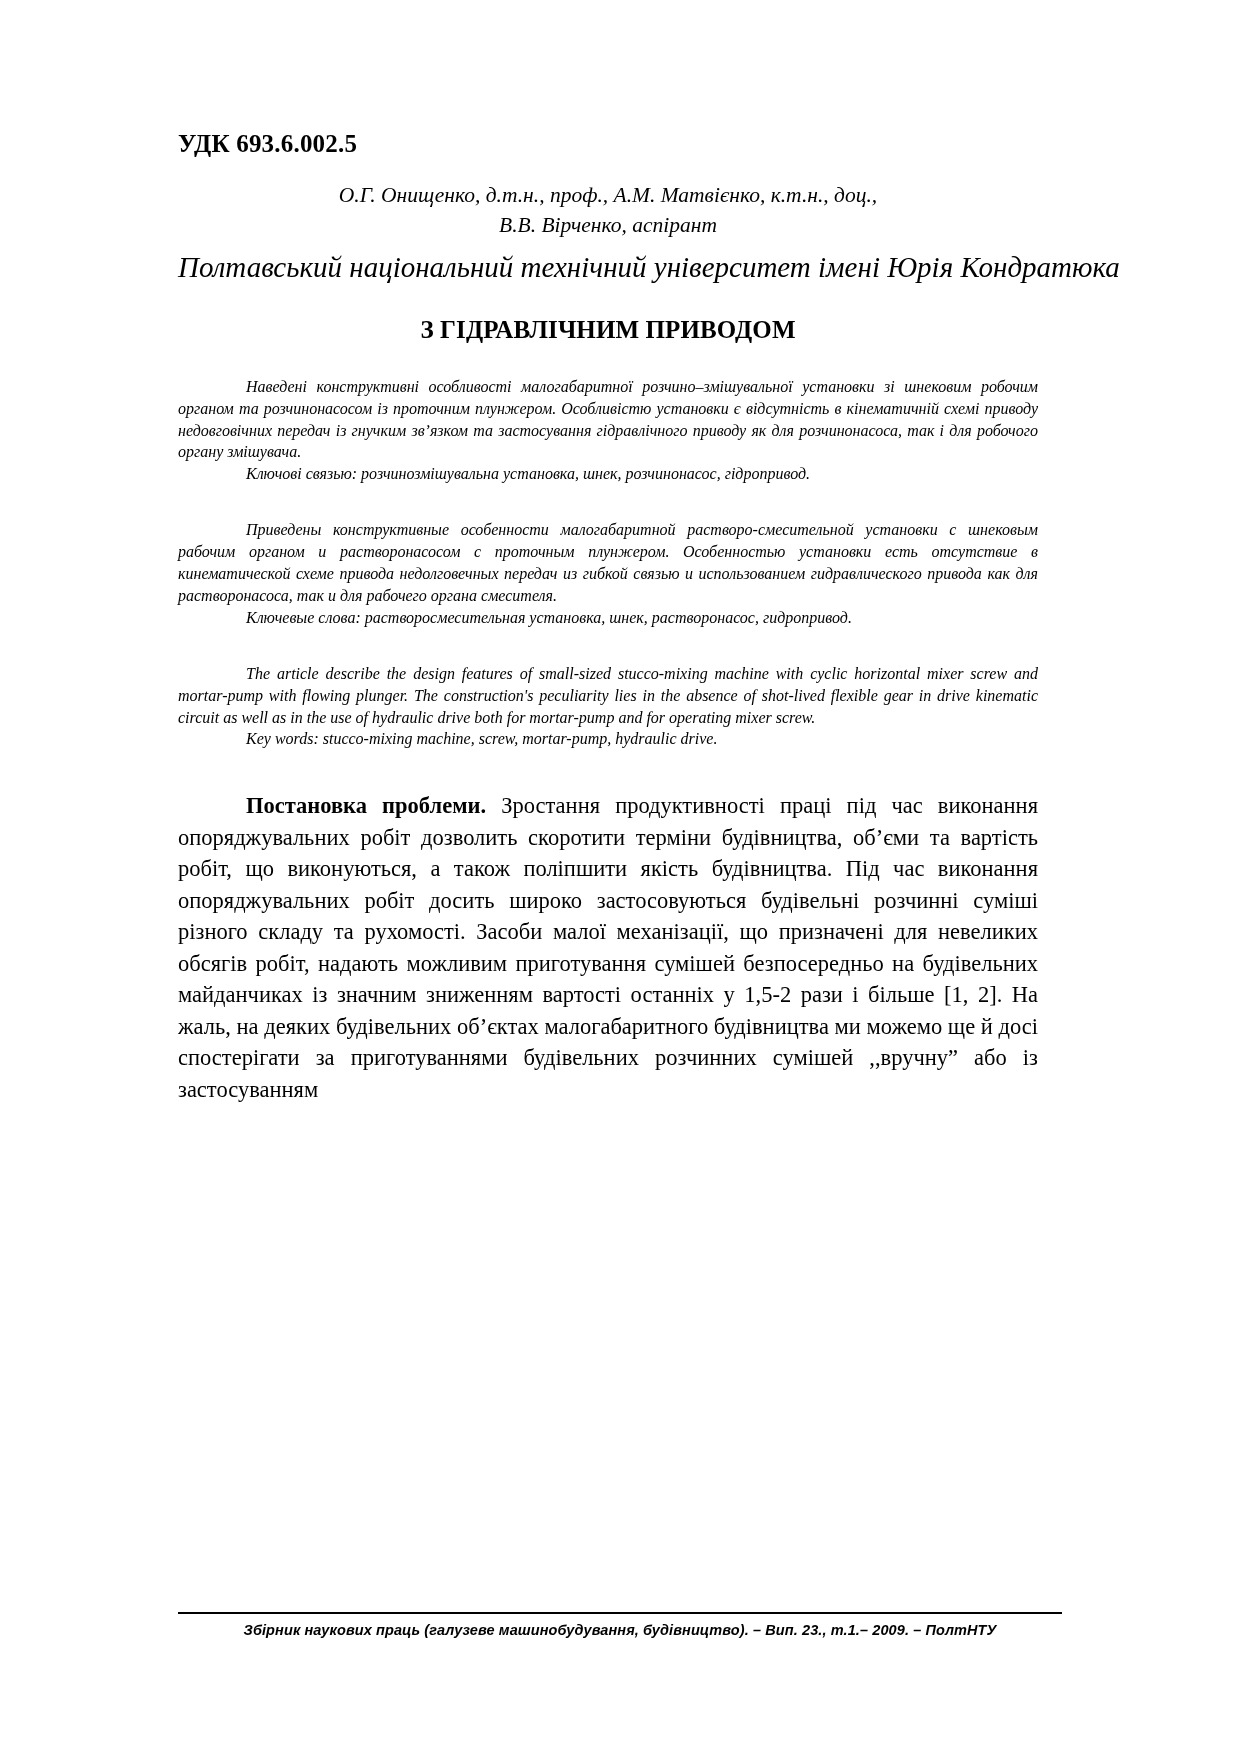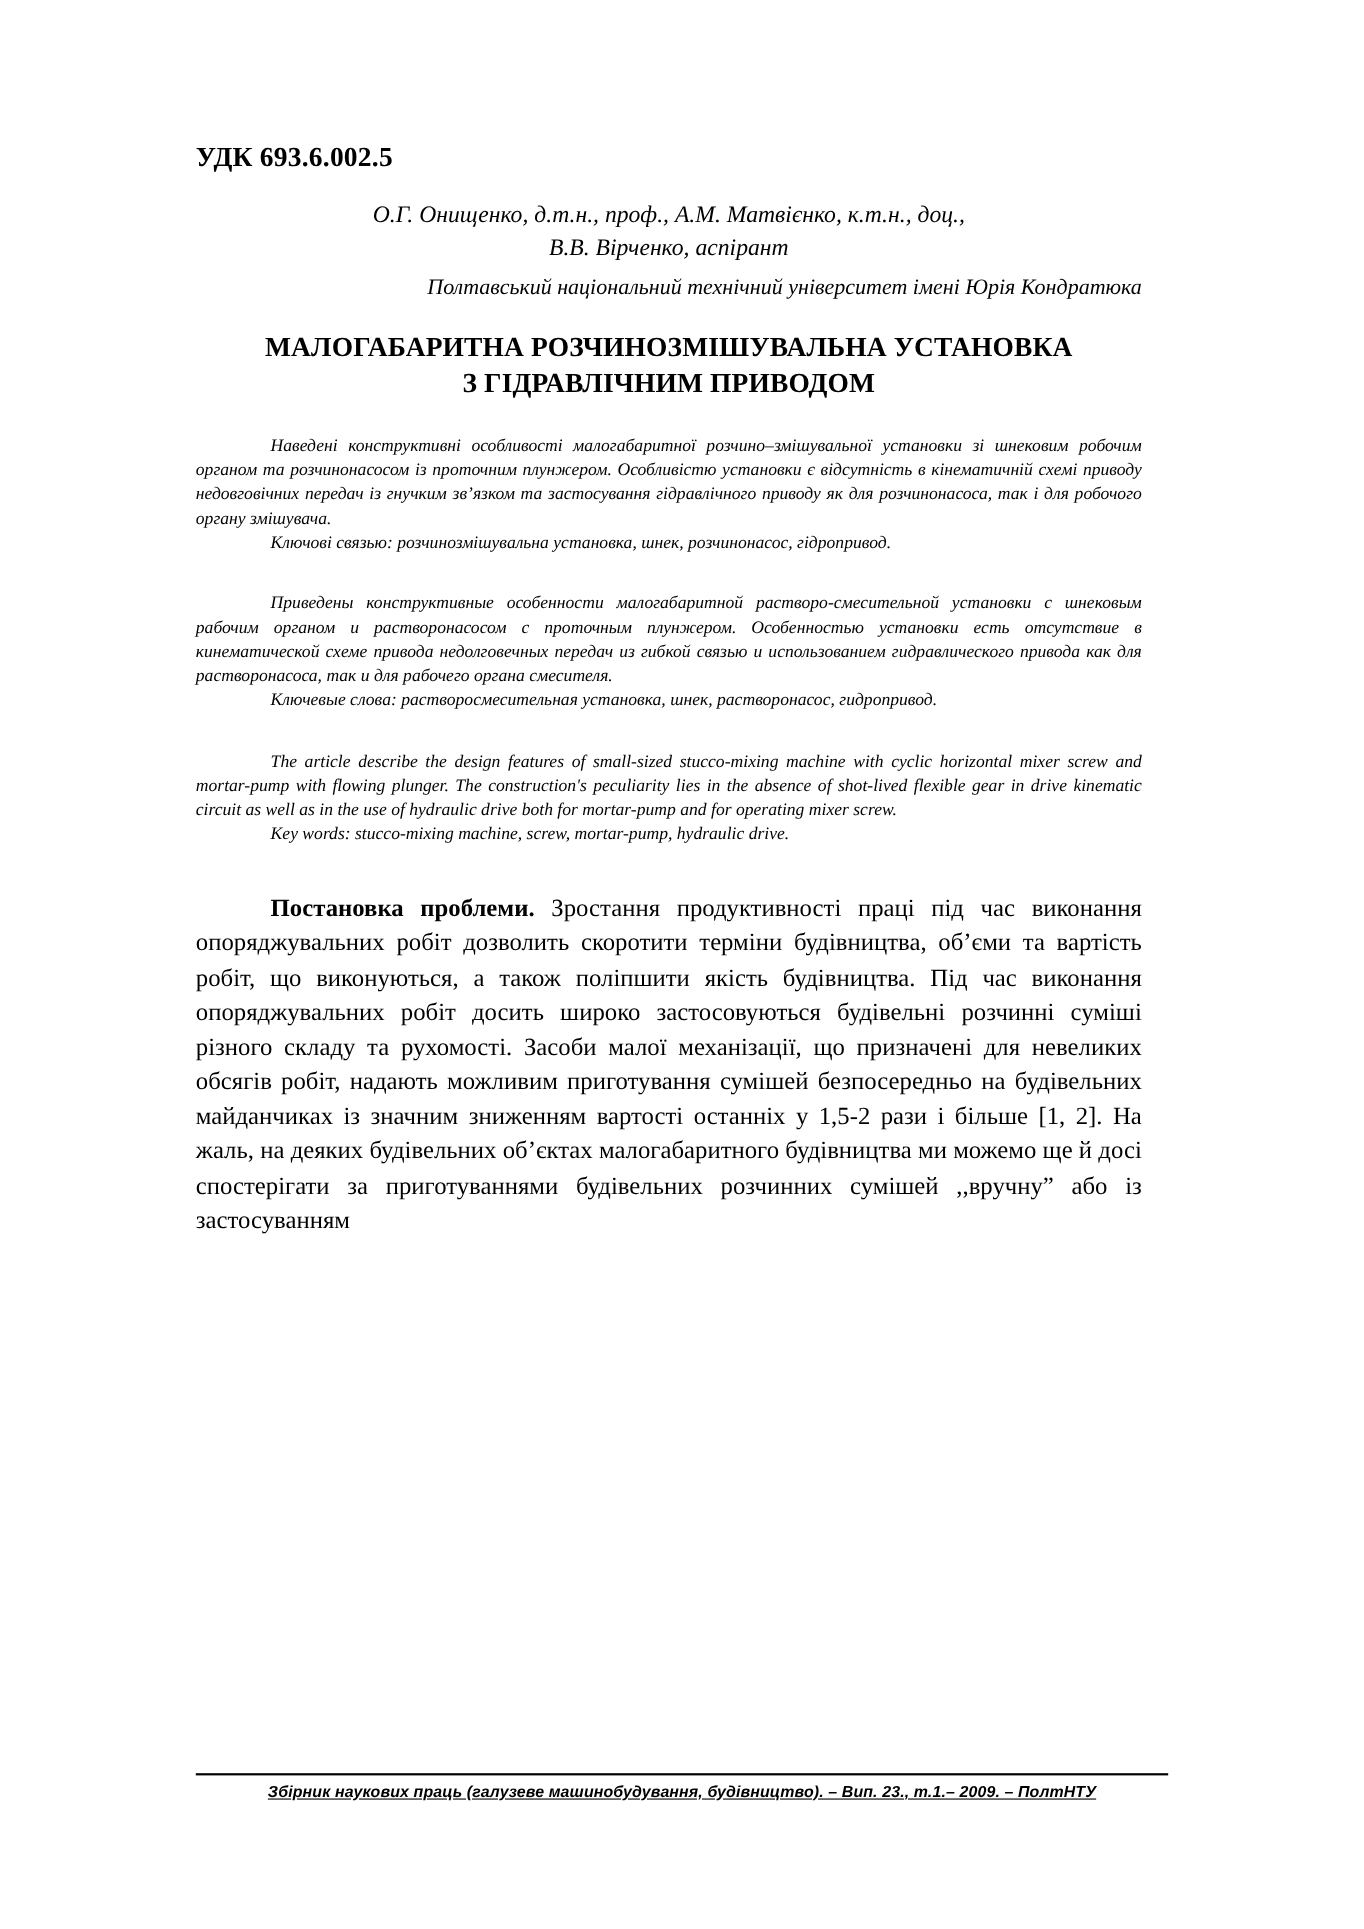--- a/index.html
+++ b/index.html
@@ -38,21 +38,21 @@
     text-align: right;
     font-style: italic;
     font-size: 21.5px;
     line-height: 1.42;
     margin: 0 0 6px 0;
   }
   .authors div { white-space: nowrap; text-align: center; }
   .affiliation {
     text-align: right;
     font-style: italic;
-    font-size: 20px;
+    font-size: 29px;
     line-height: 1.42;
     margin: 0 0 26px 0;
     white-space: nowrap;
   }
 
   
   .title {
     text-align: center;
     font-weight: bold;
     font-size: 25px;
@@ -102,40 +102,38 @@
     width: 100%;
   }
   .footer-text {
     text-align: center;
     font-family: "Liberation Sans", "DejaVu Sans", sans-serif;
     font-style: italic;
     font-weight: bold;
     font-size: 14.5px;
     letter-spacing: 0.1px;
     line-height: 1.2;
-    text-decoration: underline;
   }
 </style>
 </head>
 <body>
 
 <div class="page">
   <div class="content">
 
     <div class="udc">УДК 693.6.002.5</div>
 
     <div class="authors">
       <div>О.Г. Онищенко, д.т.н., проф., А.М. Матвієнко, к.т.н., доц.,</div>
       <div>В.В. Вірченко, аспірант</div>
     </div>
 
     <div class="affiliation">Полтавський національний технічний університет імені Юрія Кондратюка</div>
 
     <div class="title">
-      <div>МАЛОГАБАРИТНА РОЗЧИНОЗМІШУВАЛЬНА УСТАНОВКА</div>
       <div>З ГІДРАВЛІЧНИМ ПРИВОДОМ</div>
     </div>
 
     <p class="abstract">Наведені конструктивні особливості малогабаритної розчино–змішувальної установки зі шнековим робочим органом та розчинонасосом із проточним плунжером. Особливістю установки є відсутність в кінематичній схемі приводу недовговічних передач із гнучким зв’язком та застосування гідравлічного приводу як для розчинонасоса, так і для робочого органу змішувача.</p>
     <p class="abstract kw">Ключові связью: розчинозмішувальна установка, шнек, розчинонасос, гідропривод.</p>
 
     <div class="gap-md"></div>
 
     <p class="abstract">Приведены конструктивные особенности малогабаритной растворо-смесительной установки с шнековым рабочим органом и растворонасосом с проточным плунжером. Особенностью установки есть отсутствие в кинематической схеме привода недолговечных передач из гибкой связью и использованием гидравлического привода как для растворонасоса, так и для рабочего органа смесителя.</p>
     <p class="abstract kw">Ключевые слова: растворосмесительная установка, шнек, растворонасос, гидропривод.</p>

